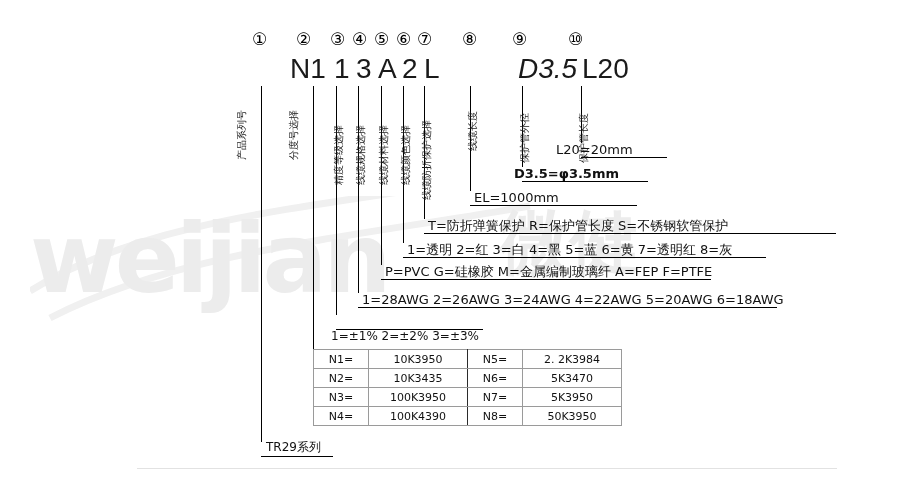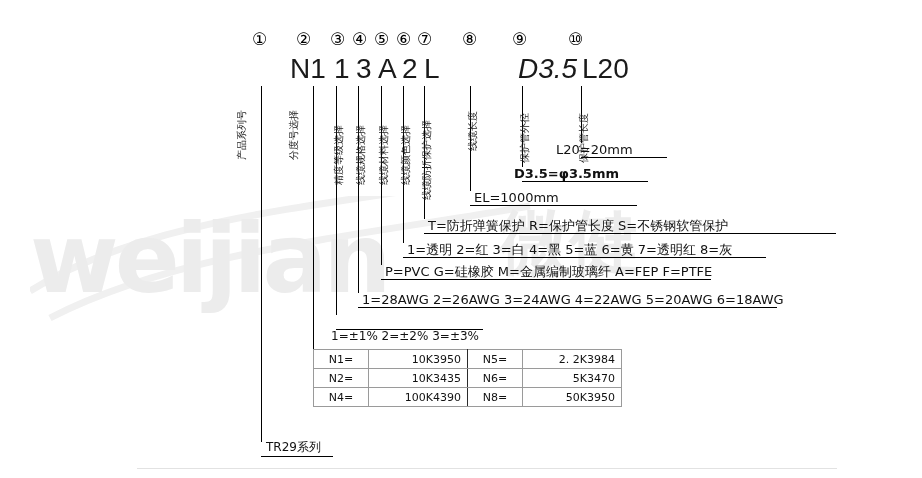--- a/index.html
+++ b/index.html
@@ -113,21 +113,21 @@
     z-index:5;
     border:1px solid #2b2b2b;
   }
   .ntable td{
     border:1px solid #9a9a9a;
     padding:2px 6px;
     height:14px;
     white-space:nowrap;
   }
   .ntable td.code{ text-align:center; width:42px; }
-  .ntable td.val{ text-align:right; width:86px; }
+  .ntable td.val{ text-align:center; width:86px; }
   .ntable tr td:nth-child(2){border-right:1px solid #2b2b2b;}
 
   
   .series-note{
     position:absolute;
     left:266px; top:440px;
     font-family:"DejaVu Sans",sans-serif;
     font-size:12px;
     line-height:14px;
     color:#111;
@@ -234,20 +234,26 @@
         <td class="code">N5=</td>
         <td class="val">2. 2K3984</td>
       </tr>
       <tr>
         <td class="code">N2=</td>
         <td class="val">10K3435</td>
         <td class="code">N6=</td>
         <td class="val">5K3470</td>
       </tr>
       <tr>
+        <td class="code">N3=</td>
+        <td class="val">100K3950</td>
+        <td class="code">N7=</td>
+        <td class="val">5K3950</td>
+      </tr>
+      <tr>
         <td class="code">N4=</td>
         <td class="val">100K4390</td>
         <td class="code">N8=</td>
         <td class="val">50K3950</td>
       </tr>
     </tbody>
   </table>
 
   <div class="series-note">TR29系列</div>
 

